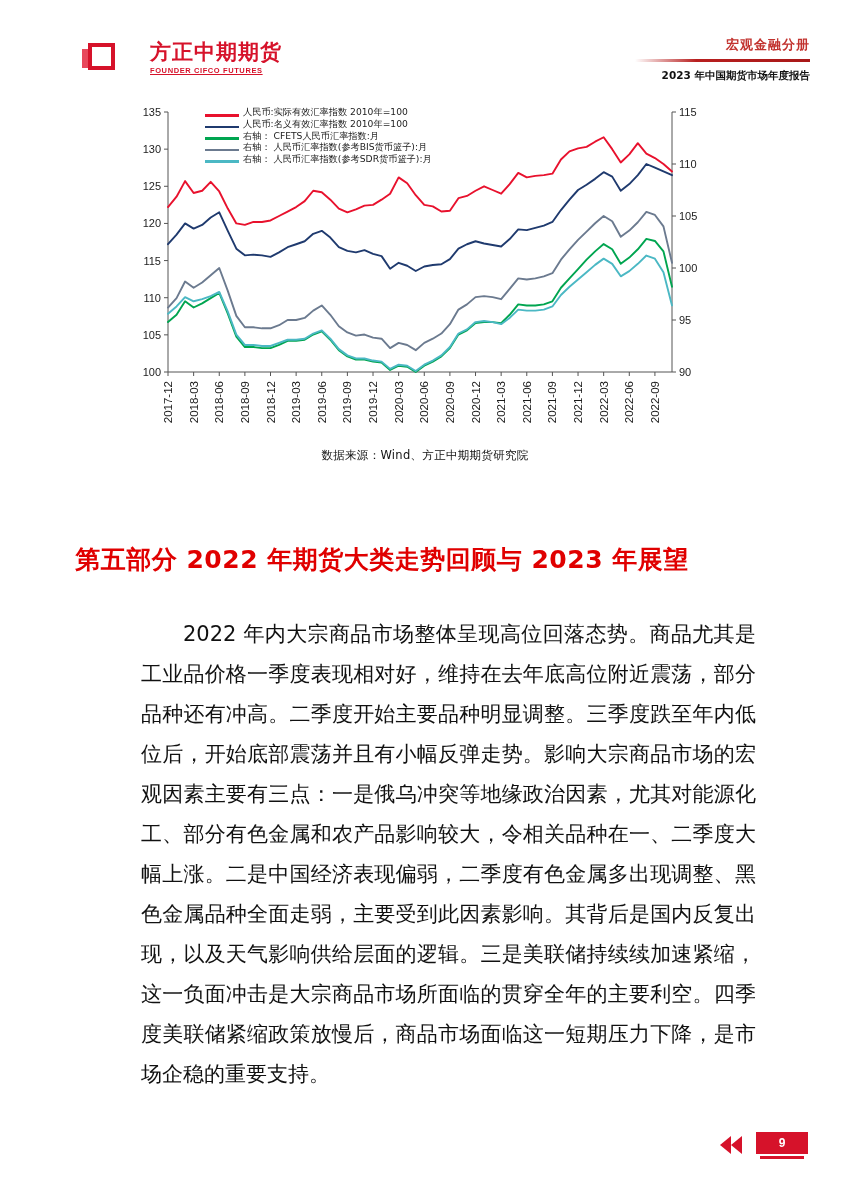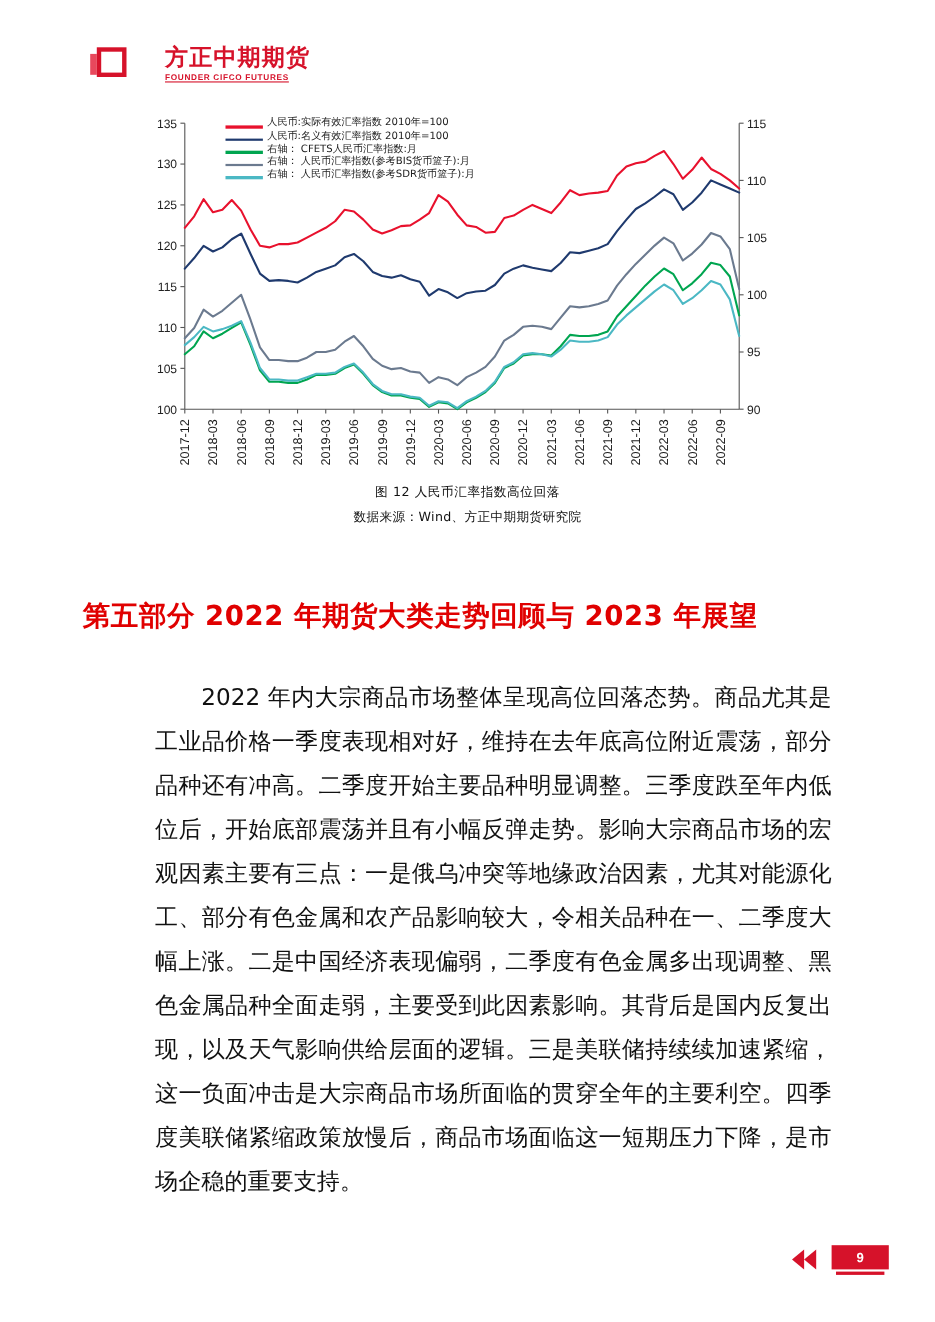--- a/index.html
+++ b/index.html
@@ -142,20 +142,25 @@
     <div class="logo-mark">
       <div class="sq-back"></div>
       <div class="sq-front"></div>
     </div>
     <div class="logo-text">
       <div class="logo-cn">方正中期期货</div>
       <div class="logo-en">FOUNDER CIFCO FUTURES</div>
     </div>
   </div>
 
+  <div class="hdr-right">
+    <div class="hdr-title">宏观金融分册</div>
+    <div class="hdr-rule"></div>
+    <div class="hdr-sub">2023 年中国期货市场年度报告</div>
+  </div>
 </div>
 
 <div class="figure">
 
   <svg class="chart-svg" id="chart" width="610" height="340" viewBox="0 0 610 340">
       <line x1="48" y1="12" x2="48" y2="272" stroke="#555" stroke-width="1"></line>
       <line x1="552" y1="12" x2="552" y2="272" stroke="#555" stroke-width="1"></line>
       <line x1="48" y1="272" x2="552" y2="272" stroke="#555" stroke-width="1"></line>
       <line x1="44" y1="272" x2="48" y2="272" stroke="#555" stroke-width="1"></line>
       <text x="41" y="276" text-anchor="end" font-size="11" font-family="&quot;Liberation Sans&quot;,sans-serif" fill="#222">100</text>
@@ -249,21 +254,20 @@
         <div class="legend-swatch" style="background: rgb(107, 122, 143);"></div>
         <div class="legend-label">右轴：  人民币汇率指数(参考BIS货币篮子):月</div>
       </div>
       <div class="legend-row">
         <div class="legend-swatch" style="background: rgb(75, 184, 196);"></div>
         <div class="legend-label">右轴：  人民币汇率指数(参考SDR货币篮子):月</div>
       </div>
     </div>
 
   <div class="caption">
-    <div class="cap-line1">图 12   人民币汇率指数高位回落</div>
     <div class="cap-line2">数据来源：Wind、方正中期期货研究院</div>
   </div>
 </div>
 
 <div class="section-heading">第五部分   2022 年期货大类走势回顾与 2023 年展望</div>
 
 <div class="body-text">2022 年内大宗商品市场整体呈现高位回落态势。商品尤其是工业品价格一季度表现相对好，维持在去年底高位附近震荡，部分品种还有冲高。二季度开始主要品种明显调整。三季度跌至年内低位后，开始底部震荡并且有小幅反弹走势。影响大宗商品市场的宏观因素主要有三点：一是俄乌冲突等地缘政治因素，尤其对能源化工、部分有色金属和农产品影响较大，令相关品种在一、二季度大幅上涨。二是中国经济表现偏弱，二季度有色金属多出现调整、黑色金属品种全面走弱，主要受到此因素影响。其背后是国内反复出现，以及天气影响供给层面的逻辑。三是美联储持续续加速紧缩，这一负面冲击是大宗商品市场所面临的贯穿全年的主要利空。四季度美联储紧缩政策放慢后，商品市场面临这一短期压力下降，是市场企稳的重要支持。</div>
 
 <div class="footer">
   <div class="chev">

